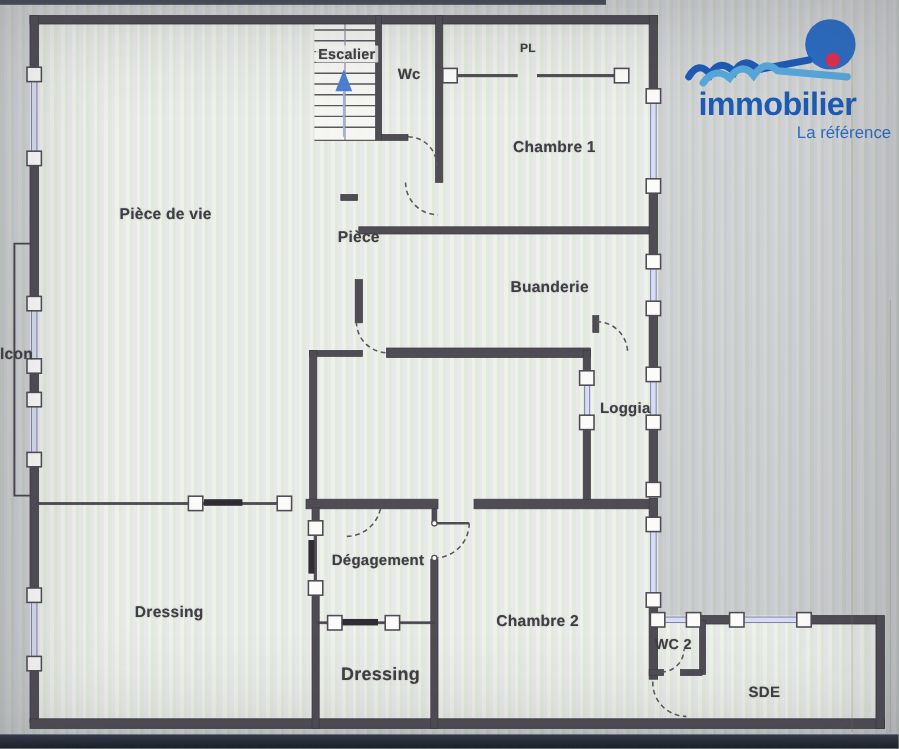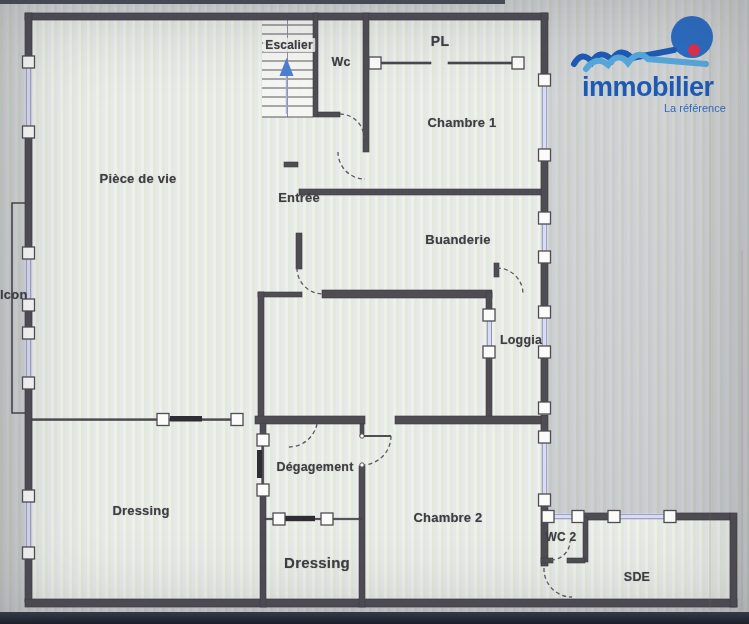--- a/index.html
+++ b/index.html
@@ -26,21 +26,21 @@
   }
   .rl.nc{transform:none;}
   .rl.halo{background:rgba(246,247,243,.82);padding:0 2px;border-radius:1px;}
   .band-top{position:absolute;left:0;top:0;width:505px;height:4px;background:#474c57;}
   .band-bottom{position:absolute;left:0;top:612px;width:749px;height:12px;
     background:linear-gradient(180deg,#343b4a,#161b26);}
   .logo{position:absolute;left:556px;top:2px;width:193px;height:125px;}
   .logo span{position:absolute;font-weight:700;line-height:1;}
   .logo .l1{left:28px;top:18px;font-size:33px;letter-spacing:-1px;color:#1d5bb5;}
   .logo .l2{left:26px;top:72px;font-size:27px;letter-spacing:-.5px;color:#1d5bb5;}
-  .logo .tg{left:108px;top:101px;font-size:11px;font-weight:400;color:#2f6cc0;}
+  .logo .tg{left:108px;top:101px;font-size:14px;font-weight:400;color:#2f6cc0;}
 </style>
 </head>
 <body>
 
 <div class="photo">
 
   <div class="plan-bg" style="left:25px;top:13px;width:523px;height:594px;"></div>
   <div class="plan-bg" style="left:548px;top:513px;width:189px;height:94px;"></div>
   <div class="stripes"></div>
 
@@ -176,24 +176,24 @@
     </g>
 
     <g>
       <path d="M710 28 V610" stroke="rgba(128,118,98,.35)" stroke-width="1"></path>
       <path d="M742 250 V610" stroke="rgba(128,118,98,.25)" stroke-width="1"></path>
     </g>
   </svg>
 
   <span class="rl halo" style="left:289px;top:45px;font-size:12px;">Escalier</span>
   <span class="rl" style="left:341px;top:62px;font-size:12.5px;">Wc</span>
-  <span class="rl" style="left:440px;top:41px;font-size:14px;">PL</span>
+  <span class="rl" style="left:440px;top:41px;font-size:10px;">PL</span>
   <span class="rl" style="left:438px;top:122px;margin-left:24px;">Chambre 1</span>
   <span class="rl" style="left:138px;top:178px;">Pièce de vie</span>
-  <span class="rl" style="left:299px;top:197px;">Entrée</span>
+  <span class="rl" style="left:299px;top:197px;">Pièce</span>
   <span class="rl" style="left:458px;top:239px;">Buanderie</span>
   <span class="rl nc" style="left:-17px;top:287px;">Balcon</span>
   <span class="rl" style="left:521px;top:340px;font-size:12.5px;">Loggia</span>
   <span class="rl" style="left:315px;top:467px;font-size:12.5px;">Dégagement</span>
   <span class="rl" style="left:141px;top:510px;">Dressing</span>
   <span class="rl" style="left:317px;top:562px;font-size:15px;">Dressing</span>
   <span class="rl" style="left:448px;top:517px;">Chambre 2</span>
   <span class="rl" style="left:561px;top:537px;font-size:12px;">WC 2</span>
   <span class="rl" style="left:637px;top:577px;font-size:12.5px;">SDE</span>
 

